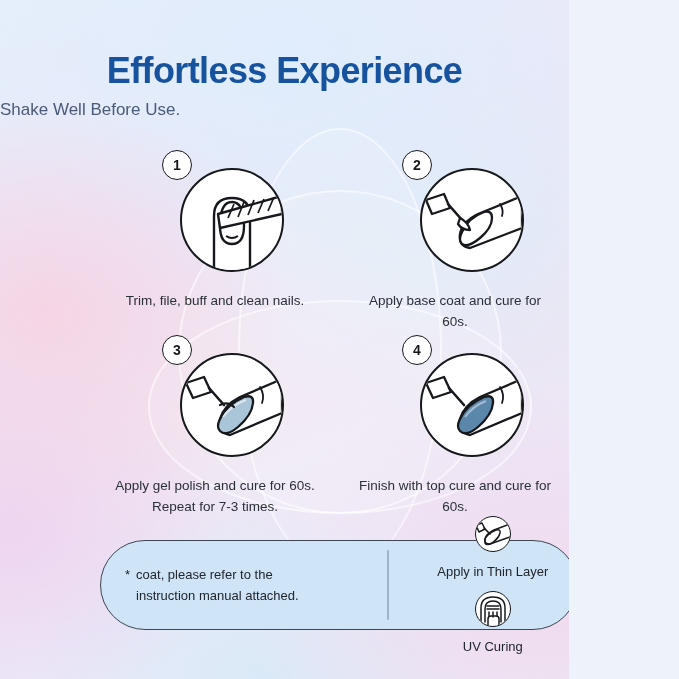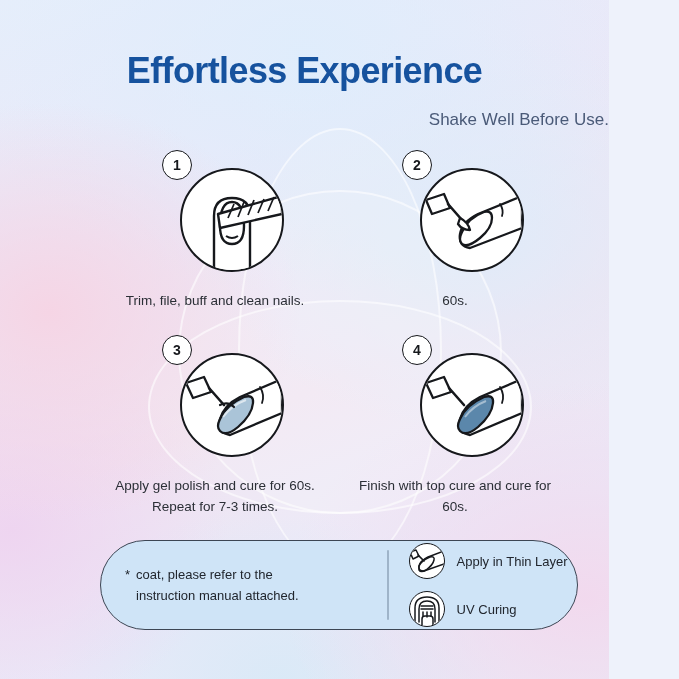--- a/index.html
+++ b/index.html
@@ -21,21 +21,20 @@
     height: 679px;
     overflow: hidden;
     background:
       radial-gradient(ellipse 360px 300px at 8% 46%,  rgba(246,212,228,0.95) 0%, rgba(246,212,228,0.0) 70%),
       radial-gradient(ellipse 300px 260px at 2% 78%,  rgba(238,210,240,0.85) 0%, rgba(238,210,240,0.0) 72%),
       radial-gradient(ellipse 420px 300px at 96% 88%, rgba(243,214,236,0.85) 0%, rgba(243,214,236,0.0) 72%),
       radial-gradient(ellipse 380px 280px at 78% 34%, rgba(222,236,250,0.9)  0%, rgba(222,236,250,0.0) 72%),
       radial-gradient(ellipse 460px 320px at 50% 8%,  rgba(223,237,252,0.95) 0%, rgba(223,237,252,0.0) 75%),
       radial-gradient(ellipse 320px 240px at 46% 100%,rgba(214,233,247,0.8)  0%, rgba(214,233,247,0.0) 72%),
       linear-gradient(160deg, #e6eefb 0%, #eae8f8 30%, #f0e4f1 56%, #eae9f8 78%, #e9edf8 100%);
-    padding-left: 40px;
   }
 
   
   .watermark {
     position: absolute;
     border-radius: 50%;
     border: 2px solid rgba(255,255,255,0.55);
     background: rgba(255,255,255,0.10);
     pointer-events: none;
   }
@@ -50,22 +49,22 @@
     top: 50px;
     text-align: center;
     font-size: 36px;
     font-weight: bold;
     letter-spacing: -0.6px;
     color: #16529e;
   }
   .subtitle {
     position: absolute;
     left: 0; right: 0;
-    top: 110px;
-    text-align: right;
+    top: 100px;
+    text-align: left;
     font-size: 17px;
     font-weight: normal;
     color: #4a5a78;
   }
 
   
   .step {
     position: absolute;
     width: 230px;
   }
@@ -156,20 +155,21 @@
     padding-left: 20px;
     display: flex;
     flex-direction: column;
     justify-content: center;
     gap: 12px;
   }
   .note-icon-row {
     display: flex;
     align-items: center;
     gap: 12px;
+    flex-direction: column;
   }
   .mini-circle {
     width: 34px;
     height: 34px;
     border-radius: 50%;
     background: #ffffff;
     border: 1.6px solid #16181c;
     flex: 0 0 auto;
     overflow: hidden;
   }
@@ -238,20 +238,21 @@
 
             <path d="M26 34 L40 50" fill="none" stroke-width="2.6"></path>
 
             <path d="M38 48 Q46 52 48 60 Q40 60 36 54 Z"></path>
           </g>
         </svg>
       </div>
       <div class="badge">2</div>
     </div>
     <div class="caption">
+      <div>Apply base coat and cure for</div>
       <div>60s.</div>
     </div>
   </div>
 
   <div class="step step-col-left step-row-bottom">
     <div class="circle-wrap">
       <div class="art-circle">
         <svg width="100" height="100" viewBox="0 0 100 100">
           <g fill="#ffffff" stroke="#16181c" stroke-width="2.3" stroke-linejoin="round" stroke-linecap="round">
             <path d="M100 24 L58 42 Q42 50 38 64 Q35 78 48 80 L100 58 Z"></path>

